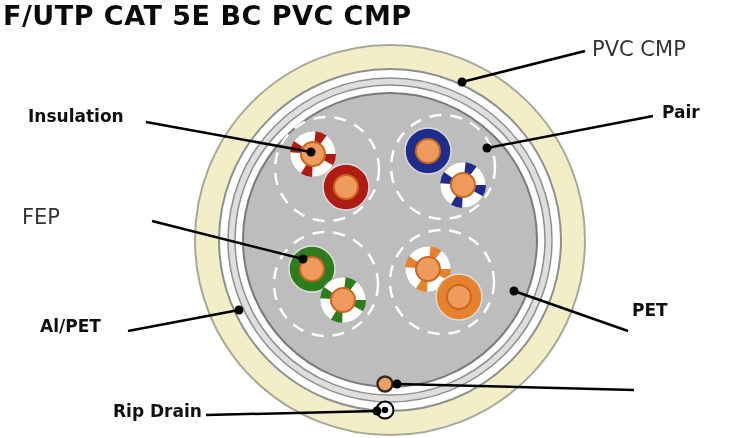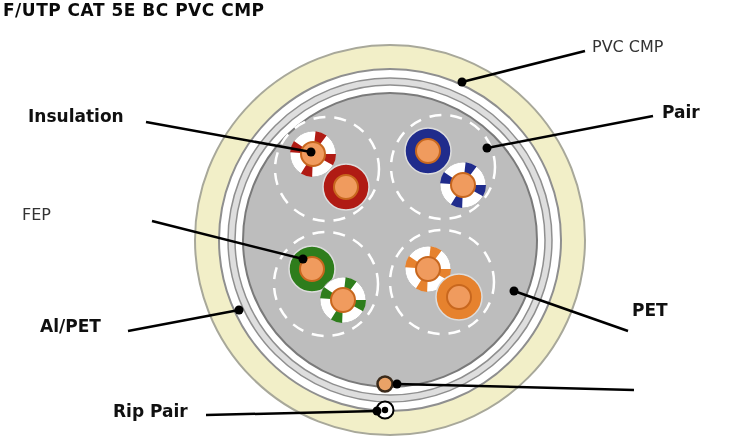--- a/index.html
+++ b/index.html
@@ -7,29 +7,29 @@
     position: relative;
     width: 750px;
     height: 438px;
     background: #ffffff;
     font-family: "DejaVu Sans", sans-serif;
     overflow: hidden;
   }
   #diagram-svg { position:absolute; left:0; top:0; }
   .title {
     position:absolute; left:3px; top:0px;
-    font-size:17px; font-weight:800; color:#0a0a0a;
+    font-size:27px; font-weight:800; color:#0a0a0a;
     letter-spacing:0.5px; white-space:nowrap;
   }
   .lbl {
     position:absolute; font-size:17px; font-weight:700;
     color:#101010; white-space:nowrap; line-height:1.15;
   }
   .sub {
-    font-size:16px; font-weight:400; color:#333333; white-space:nowrap;
+    font-size:21px; font-weight:400; color:#333333; white-space:nowrap;
     line-height:1.2;
   }
 </style>
 </head>
 <body>
 
 <div id="stage">
 
   <svg id="diagram-svg" width="750" height="438" viewBox="0 0 750 438">
 
@@ -133,15 +133,15 @@
 
   <div class="lbl" style="left:22px; top:205px">
     <div class="sub">FEP</div>
   </div>
 
   <div class="lbl" style="left:40px; top:317px">Al/PET</div>
 
   <div class="lbl" style="left:632px; top:301px">PET</div>
 
 
-  <div class="lbl" style="left:113px; top:402px">Rip Pair</div>
+  <div class="lbl" style="left:113px; top:402px">Rip Drain</div>
 
 </div>
 
 </body></html>

